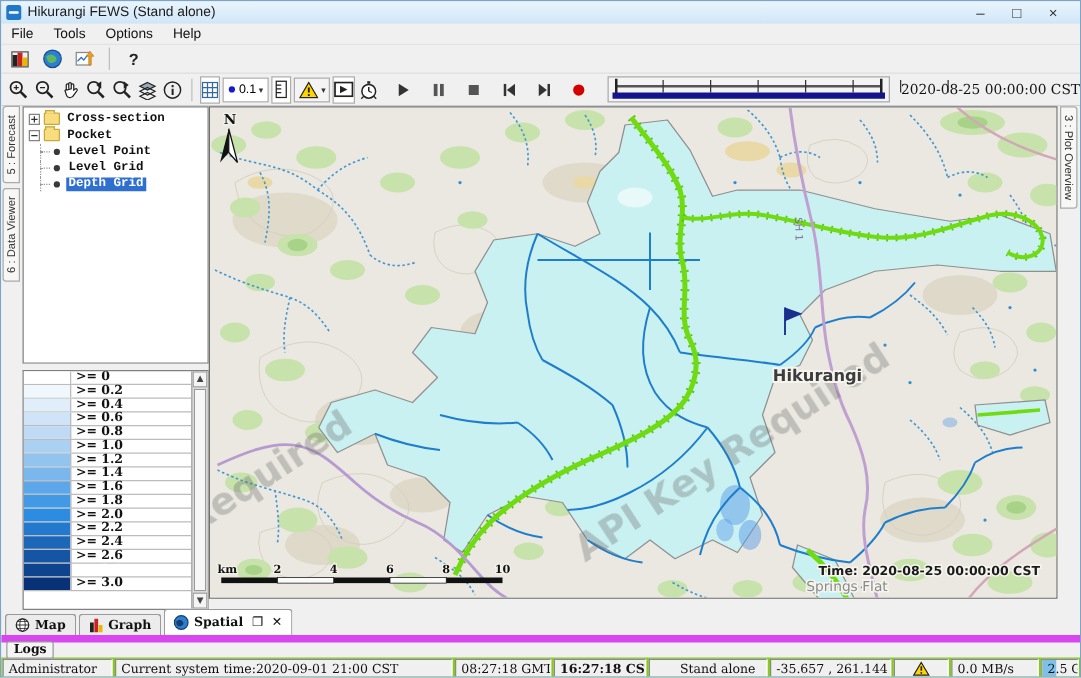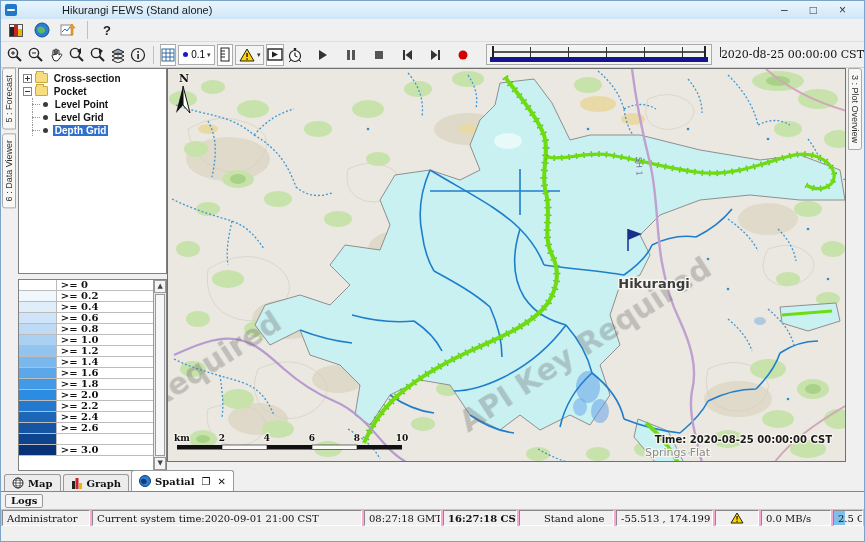--- a/index.html
+++ b/index.html
@@ -3,21 +3,21 @@
 <meta charset="utf-8">
 <style>
   html,body{margin:0;padding:0;background:#9db8cc;}
   *{box-sizing:border-box;}
   .window{position:relative;width:865px;height:542px;background:#f0f0f0;border:1px solid #7aa4c8;
           font-family:"Liberation Sans",sans-serif;overflow:hidden;}
   
   .titlebar{height:18px;background:linear-gradient(#eaf5fd,#cfe6f8);display:flex;align-items:center;padding:0 4px;}
   .appicon{width:12px;height:12px;background:#2278c8;border-radius:2px;margin-right:5px;position:relative;flex:0 0 auto;}
   .appicon::after{content:"";position:absolute;left:2px;top:5px;width:8px;height:2px;background:#fff;border-radius:2px;}
-  .title{font-size:11px;color:#1a1a1a;margin-left:40px;}
+  .title{font-size:11px;color:#1a1a1a;}
   .winbtns{margin-left:auto;display:flex;gap:22px;padding-right:14px;}
   .winbtn{font-size:12px;color:#333;line-height:18px;cursor:default;}
   
   .menubar{height:17px;background:#f0f0f0;display:flex;align-items:center;border-bottom:1px solid #e2e2e2;}
   .menuitem{font-size:11px;color:#111;padding:0 8px;}
   
   .toolbar1{height:22px;display:flex;align-items:center;gap:4px;padding-left:4px;background:#f0f0f0;}
   .toolbar2{height:27px;display:flex;align-items:center;gap:2px;padding-left:4px;background:#f0f0f0;border-top:1px solid #ddd;border-bottom:1px solid #cfcfcf;}
   .tbtn{width:22px;height:22px;display:flex;align-items:center;justify-content:center;border:1px solid transparent;}
   .tsep{width:1px;height:18px;background:#c0c0c0;margin:0 4px;}
@@ -34,21 +34,21 @@
   
   .main{height:403px;display:flex;background:#f0f0f0;}
   .vstrip{width:17px;background:#f0f0f0;display:flex;flex-direction:column;align-items:center;padding-top:0;}
   .vstrip.right{width:18px;}
   .vtab{writing-mode:vertical-rl;font-size:9px;color:#333;border:1px solid #aaa;background:#f7f7f5;
         border-radius:3px 0 0 3px;padding:6px 1px;margin-bottom:3px;white-space:nowrap;}
   .vstrip.left .vtab{transform:rotate(180deg);border-radius:0 3px 3px 0;}
   
   .leftpanel{width:151px;display:flex;flex-direction:column;background:#f0f0f0;}
   .treebox{height:206px;background:#fff;border:1px solid #808080;overflow:hidden;padding-top:3px;
-           font-family:Liberation Sans, sans-serif;font-size:10px;font-weight:bold;color:#111;}
+           font-family:Liberation Mono, monospace;font-size:10px;font-weight:bold;color:#111;}
   .trow{display:flex;align-items:center;height:12px;margin-bottom:1px;}
   .expander{width:9px;height:9px;border:1px solid #848484;background:#fff;position:relative;margin:0 3px 0 4px;flex:0 0 auto;}
   .expander::before{content:"";position:absolute;left:1px;top:3px;width:5px;height:1px;background:#333;}
   .expander.plus::after{content:"";position:absolute;left:3px;top:1px;width:1px;height:5px;background:#333;}
   .folder{width:13px;height:10px;background:#f7dd7f;border:1px solid #c9a83c;border-radius:1px;position:relative;margin-right:4px;flex:0 0 auto;}
   .folder::before{content:"";position:absolute;top:-3px;left:0;width:6px;height:2px;background:#f7dd7f;border:1px solid #c9a83c;border-bottom:none;}
   .bullet{width:5px;height:5px;border-radius:50%;background:#3a3a3a;margin:0 5px 0 2px;flex:0 0 auto;}
   .childrow{padding-left:22px;position:relative;}
   .childrow::before{content:"";position:absolute;left:13px;top:0;bottom:0;border-left:1px dotted #999;}
   .childrow::after{content:"";position:absolute;left:13px;top:6px;width:8px;border-top:1px dotted #999;}
@@ -70,24 +70,24 @@
   
   .mapcol{width:679px;display:flex;flex-direction:column;}
   .mapwrap{position:relative;width:679px;height:394px;border:1px solid #707070;background:#eae8e0;overflow:hidden;}
   .mapfill{flex:1;background:#f0f0f0;}
   
   .tabsrow{height:20px;background:#f0f0f0;display:flex;align-items:flex-end;padding-left:3px;gap:2px;}
   .btab{display:flex;align-items:center;gap:4px;border:1px solid #9a9a9a;border-bottom:none;background:#ececec;
         border-radius:3px 3px 0 0;height:17px;padding:0 7px;font-size:10px;font-family:"DejaVu Serif",serif;font-weight:bold;color:#111;}
   .btab.active{background:#fff;height:21px;}
   .tabglyph{font-size:10px;font-family:"DejaVu Sans",sans-serif;font-weight:bold;margin-left:3px;}
-  .logsrow{height:18px;background:#f0f0f0;display:flex;align-items:center;padding-left:4px;border-top:1px solid #d946ef;}
+  .logsrow{height:18px;background:#f0f0f0;display:flex;align-items:center;padding-left:4px;border-top:6px solid #d946ef;}
   .logsbtn{border:1px solid #9a9a9a;background:#f5f5f5;border-radius:2px;font-size:10px;font-family:"DejaVu Serif",serif;font-weight:bold;padding:0 5px;height:14px;line-height:12px;color:#111;}
   
-  .statusbar{height:17px;display:flex;gap:2px;padding:1px 1px 0 1px;background:#f9a8d4;
+  .statusbar{height:17px;display:flex;gap:2px;padding:1px 1px 0 1px;background:#84cc16;
              font-family:"DejaVu Serif",serif;font-size:10px;color:#111;}
   .scell{border:1px solid;border-color:#8a8a8a #fff #fff #8a8a8a;background:#f0f0f0;display:flex;align-items:center;
          padding:0 4px;white-space:nowrap;overflow:hidden;position:relative;}
   .scell .txt{position:relative;z-index:1;}
   .memfill{position:absolute;left:0;top:0;bottom:0;width:40%;background:#7ec0ea;}
   
   .ic{display:block;}
 </style>
 </head>
 <body>
@@ -97,20 +97,26 @@
   <div class="titlebar">
     <span class="appicon"></span>
     <span class="title">Hikurangi FEWS  (Stand alone)</span>
     <span class="winbtns">
       <span class="winbtn">–</span>
       <span class="winbtn">□</span>
       <span class="winbtn">×</span>
     </span>
   </div>
 
+  <div class="menubar">
+    <span class="menuitem">File</span>
+    <span class="menuitem">Tools</span>
+    <span class="menuitem">Options</span>
+    <span class="menuitem">Help</span>
+  </div>
 
   <div class="toolbar1">
     <span class="tbtn">
       <svg class="ic" width="16" height="16">
         <rect x="2" y="5" width="4" height="9" fill="#222"></rect>
           <rect x="6" y="3" width="4" height="11" fill="#cc2222"></rect>
           <rect x="10" y="7" width="4" height="7" fill="#e8b800"></rect>
           <rect x="1.5" y="2.5" width="13" height="12" fill="none" stroke="#555"></rect>
       </svg>
     </span>
@@ -660,21 +666,21 @@
     <span class="scell" style="width:77px;">
         <span class="txt">08:27:18 GMT</span>
       </span>
     <span class="scell" style="width:74px;font-weight:bold;">
         <span class="txt">16:27:18 CST</span>
       </span>
     <span class="scell" style="width:95px;padding-left:24px;">
         <span class="txt">Stand alone</span>
       </span>
     <span class="scell" style="width:97px;">
-        <span class="txt">-55.513 , 174.199</span>
+        <span class="txt">-35.657 , 261.144</span>
       </span>
     <span class="scell" style="width:44px;justify-content:center;">
       <svg width="14" height="12">
           <polygon points="7,1 13,11 1,11" fill="#ffd400" stroke="#222"></polygon>
           <rect x="6.4" y="4" width="1.3" height="3.6" fill="#222"></rect>
           <rect x="6.4" y="8.7" width="1.3" height="1.3" fill="#222"></rect>
         </svg>
     </span>
     <span class="scell" style="width:70px;">
         <span class="txt">0.0 MB/s</span>

